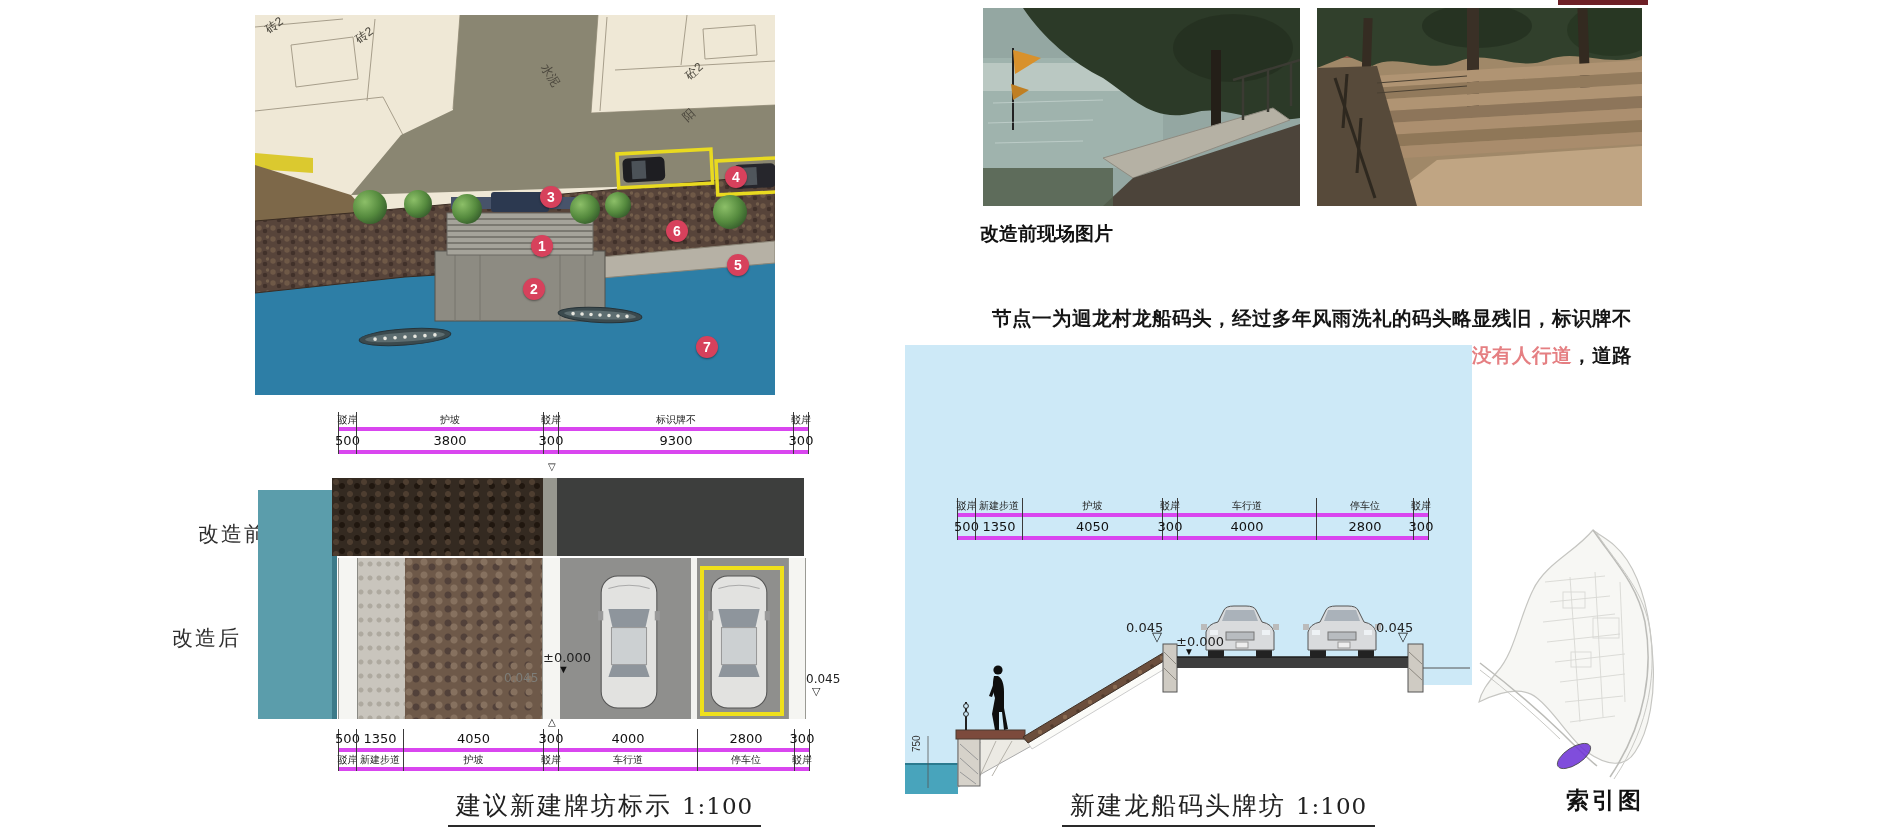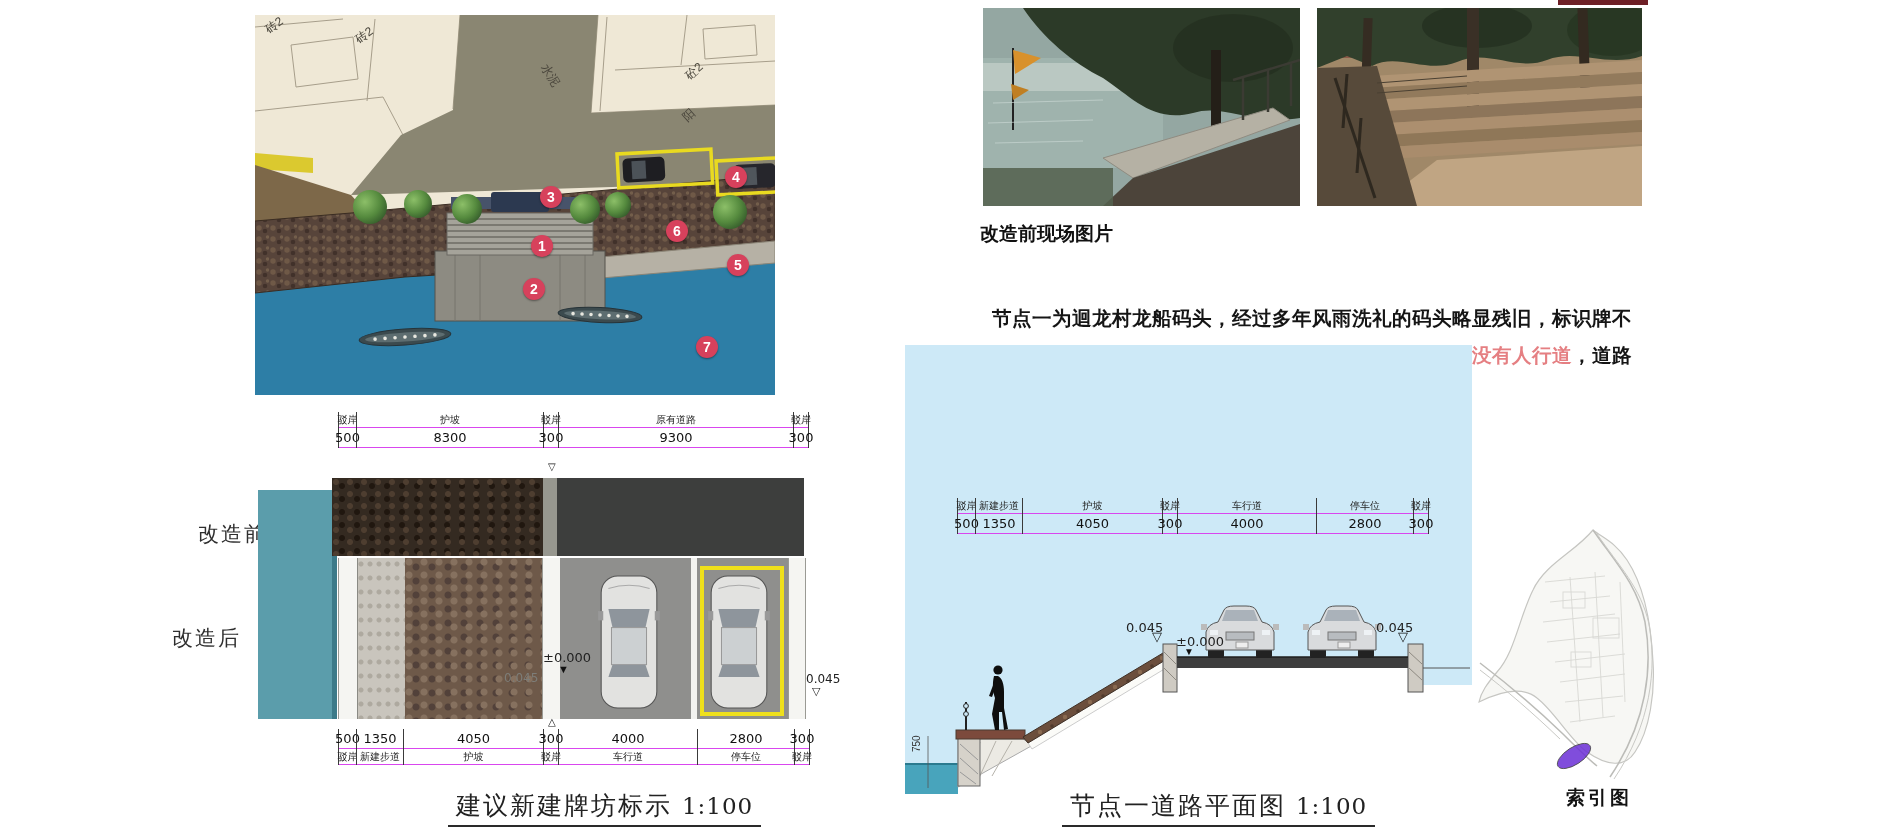--- a/index.html
+++ b/index.html
@@ -38,35 +38,35 @@
   .white-seg{background:#f5f5f2;border-left:1px solid #9a9a94;border-right:1px solid #9a9a94;}
   .road-gray{background:#8f8f8d;}
   .road-dark{background:#3d3e3d;}
   .grayline{background:#97978f;}
   .yellow-box{position:absolute;border:4px solid #efe01c;}
 
   
   .dim-line{position:absolute;display:flex;align-items:stretch;}
   .dim-seg{border-left:1px solid #3a3a3a;}
   .dim-line .dim-seg:last-child{border-right:1px solid #3a3a3a;}
-  .dim-row{display:flex;justify-content:center;align-items:center;border-bottom:1px solid #d946ef;white-space:nowrap;overflow:visible;text-align:center;}
+  .dim-row{display:flex;justify-content:center;align-items:center;border-bottom:4px solid #d946ef;white-space:nowrap;overflow:visible;text-align:center;}
   .dim-lab{height:15px;font-size:10px;color:#222;}
   .dim-num{height:19px;font-size:13px;color:#111;font-family:"DejaVu Sans",sans-serif;}
 
   .row-label{position:absolute;font-family:"DejaVu Serif",serif;font-size:21px;color:#2e2e2e;letter-spacing:2px;}
   .lvl{position:absolute;font-size:13px;font-family:"DejaVu Sans",sans-serif;color:#222;}
   .lvl.small{font-size:12px;}
   .lvl.faint{color:#7d7d78;}
   .tri{position:absolute;font-size:11px;color:#111;line-height:11px;}
 
   .cad-caption{position:absolute;font-family:"DejaVu Serif",serif;font-size:25px;color:#222;
                border-bottom:2.5px solid #2a2a2a;padding:0 8px 3px;letter-spacing:2px;white-space:nowrap;}
   .cad-caption .scale{font-size:23px;letter-spacing:1px;}
 
-  .map-caption{position:absolute;left:1566px;top:785px;font-size:19px;font-weight:700;letter-spacing:3px;color:#111;}
+  .map-caption{position:absolute;left:1566px;top:785px;font-size:23px;font-weight:700;letter-spacing:3px;color:#111;}
 </style>
 </head>
 <body>
 
 <div class="page">
 
   <div class="site-plan">
     <svg class="abs" style="left:0;top:0" width="520" height="380" viewBox="0 0 520 380">
       <defs>
         <pattern id="rockpat" width="14" height="11" patternUnits="userSpaceOnUse">
@@ -245,28 +245,28 @@
   <div class="row-label" style="left:198px;top:520px">改造前</div>
   <div class="row-label" style="left:172px;top:624px">改造后</div>
 
   <div class="dim-line" style="left:338px;top:412px">
       <div class="dim-seg" style="width: 17px;">
         <div class="dim-row dim-lab">驳岸</div>
         <div class="dim-row dim-num">500</div>
       </div>
       <div class="dim-seg" style="width: 186px;">
         <div class="dim-row dim-lab">护坡</div>
-        <div class="dim-row dim-num">8300</div>
+        <div class="dim-row dim-num">3800</div>
       </div>
       <div class="dim-seg" style="width: 14px;">
         <div class="dim-row dim-lab">驳岸</div>
         <div class="dim-row dim-num">300</div>
       </div>
       <div class="dim-seg" style="width: 234px;">
-        <div class="dim-row dim-lab">原有道路</div>
+        <div class="dim-row dim-lab">标识牌不</div>
         <div class="dim-row dim-num">9300</div>
       </div>
       <div class="dim-seg" style="width: 14px;">
         <div class="dim-row dim-lab">驳岸</div>
         <div class="dim-row dim-num">300</div>
       </div>
     </div>
 
   <div class="teal-strip"></div>
 
@@ -461,21 +461,21 @@
     </div>
 
   <div class="lvl" style="left:1126px;top:620px">0.045</div>
   <div class="tri" style="left:1152px;top:631px;font-size:13px">▽</div>
   <div class="lvl" style="left:1176px;top:634px">±0.000</div>
   <div class="tri" style="left:1184px;top:646px;font-size:10px">▼</div>
   <div class="lvl" style="left:1376px;top:620px">0.045</div>
   <div class="tri" style="left:1398px;top:631px;font-size:13px">▽</div>
 
   <div class="cad-caption" style="left:1062px;top:789px">
-    <span>节点一道路平面图</span>
+    <span>新建龙船码头牌坊</span>
     <span class="scale">1:100</span>
   </div>
 
   <svg class="abs" style="left:1475px;top:522px" width="210" height="268" viewBox="0 0 210 268">
     <path d="M118,8 C100,30 70,42 58,68 C44,96 40,130 22,150 C12,162 6,170 4,180 C20,172 45,162 62,176 C80,190 95,218 112,230 C132,244 150,246 160,230 C175,208 180,170 178,140 C176,100 168,62 152,38 C140,20 128,16 118,8 Z" fill="#f7f7f4" stroke="#c6c6c2" stroke-width="1.2"></path>
     <path d="M118,8 C140,40 162,62 170,100 C178,145 172,200 135,255" fill="none" stroke="#bcbcb8" stroke-width="1.5"></path>
     <path d="M122,12 C144,44 166,66 174,102 C182,147 176,202 139,257" fill="none" stroke="#c9c9c5" stroke-width="1"></path>
     <path d="M5,141 C30,160 60,185 88,212 C100,224 112,236 122,244" fill="none" stroke="#bcbcb8" stroke-width="1.5"></path>
     <path d="M5,148 C30,167 58,191 85,217" fill="none" stroke="#c9c9c5" stroke-width="1"></path>
     <g stroke="#d8d8d4" stroke-width="0.9" fill="none">

